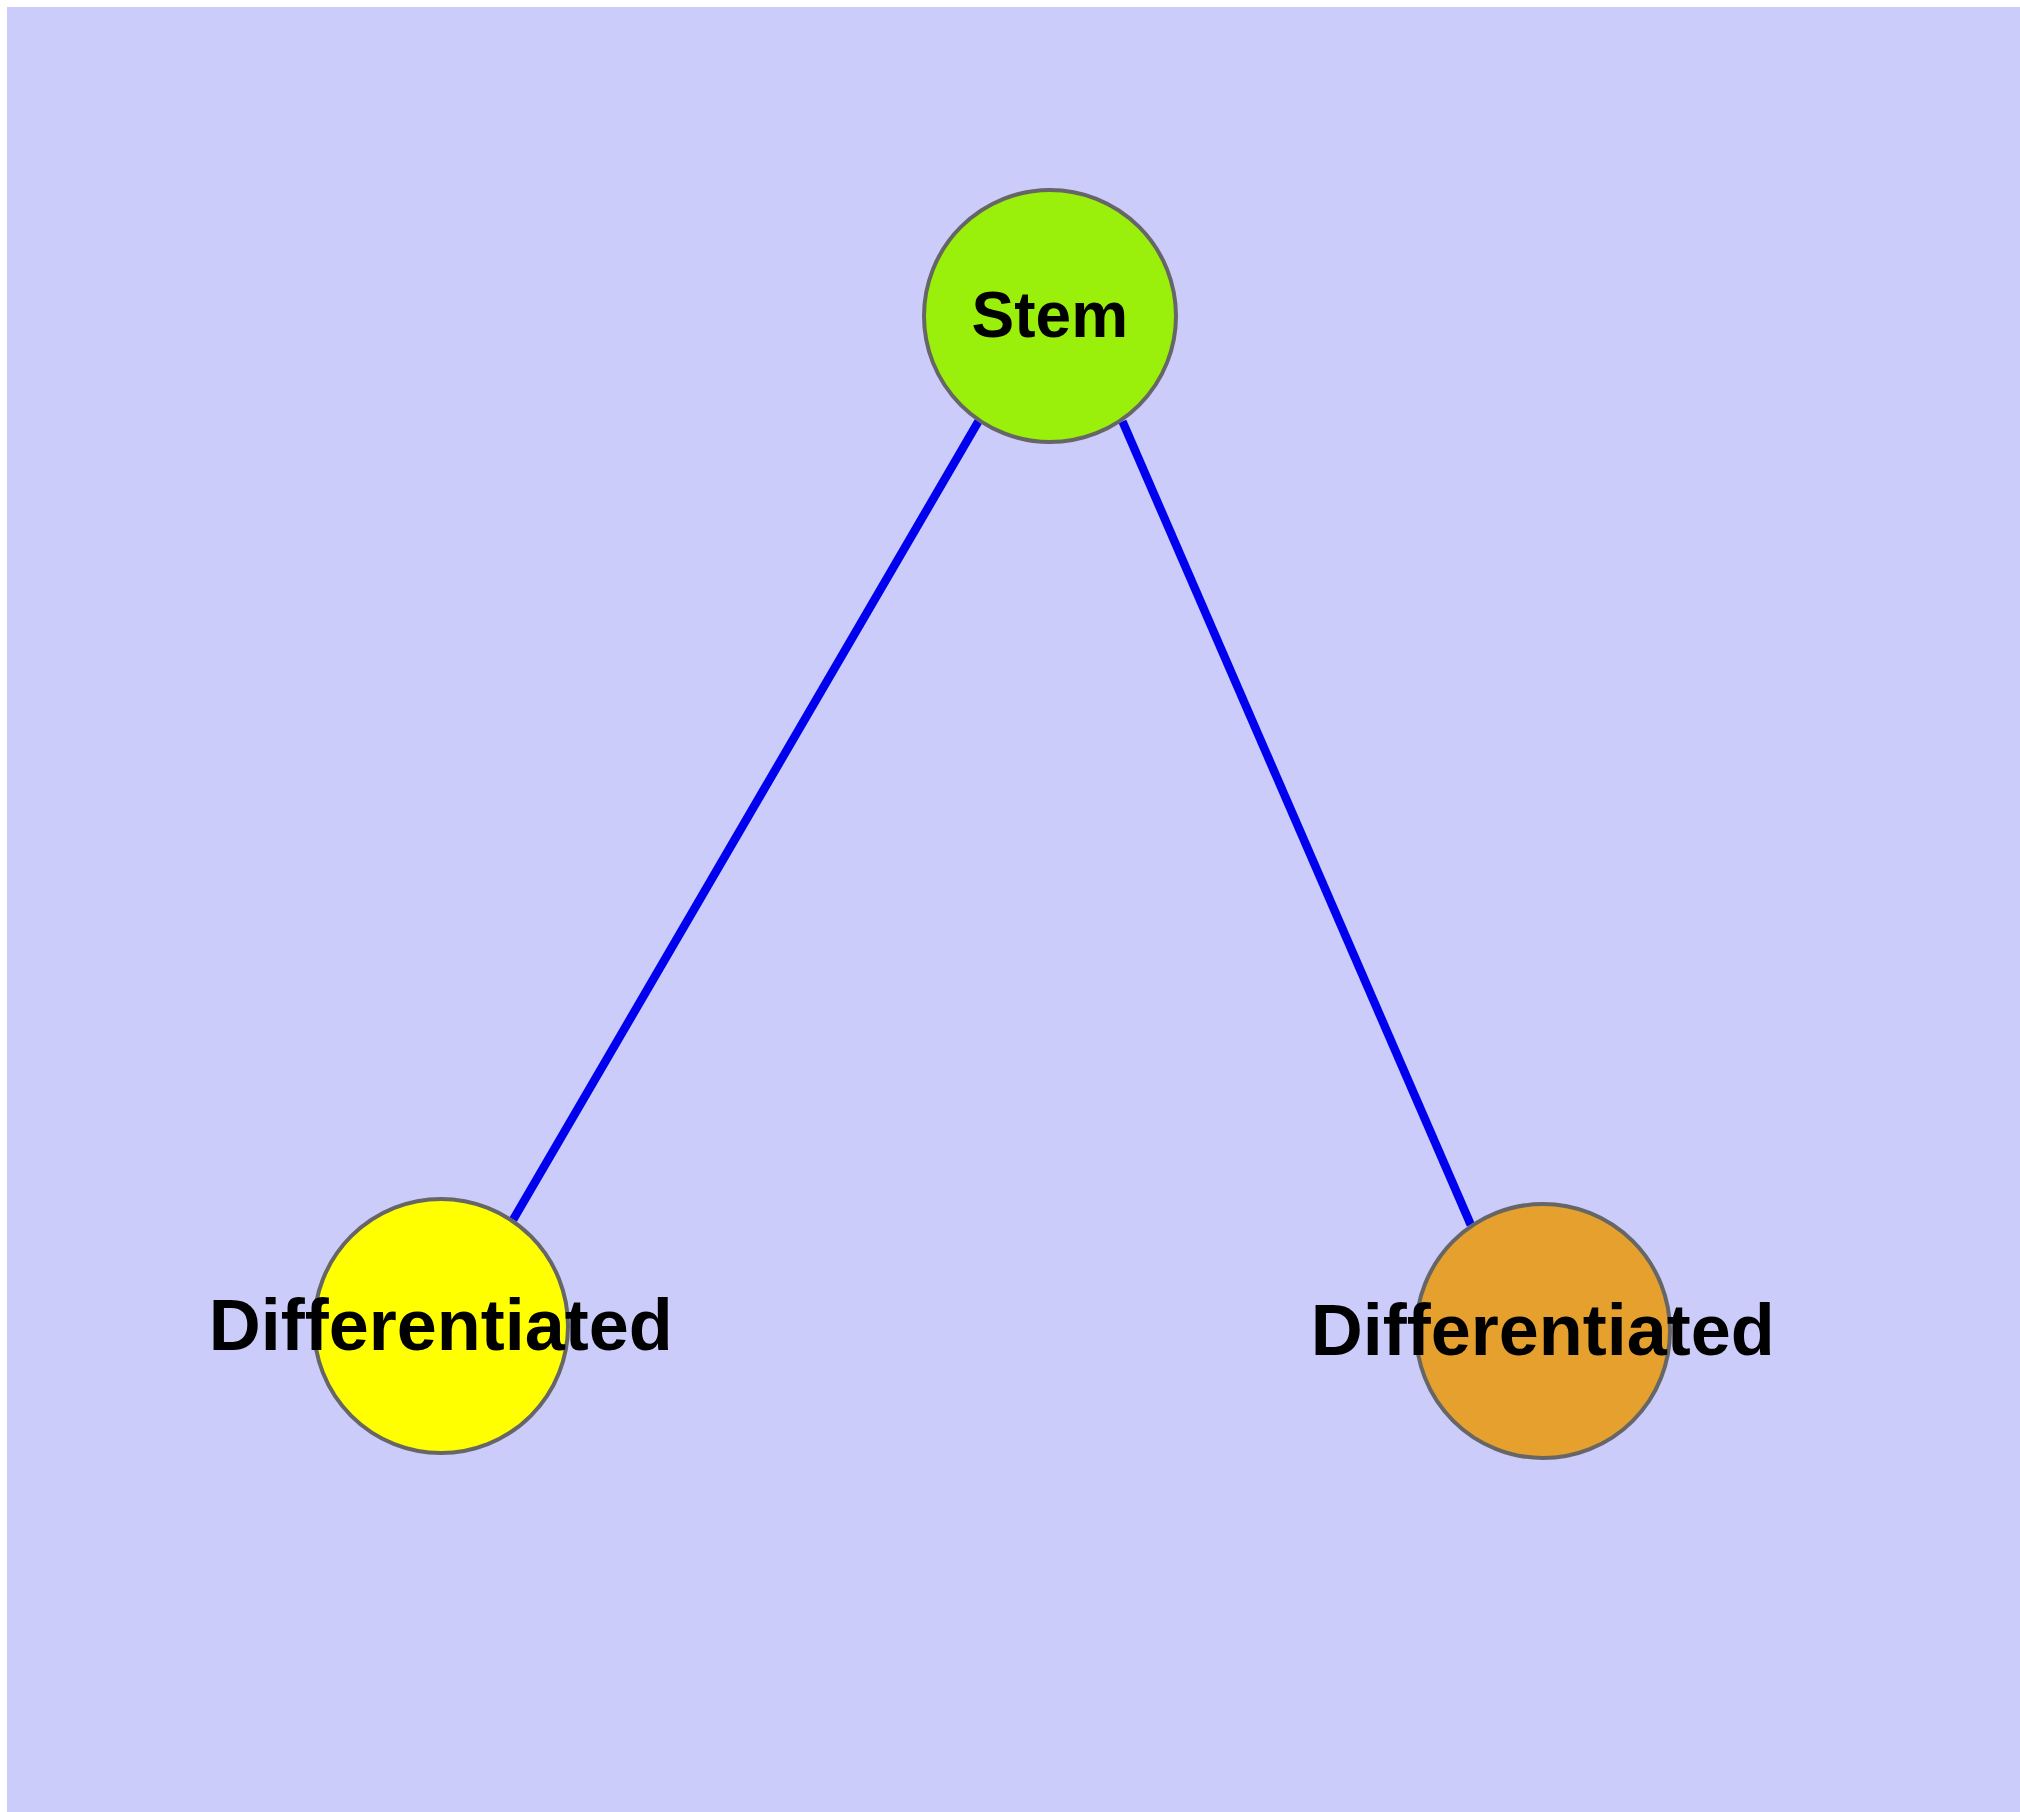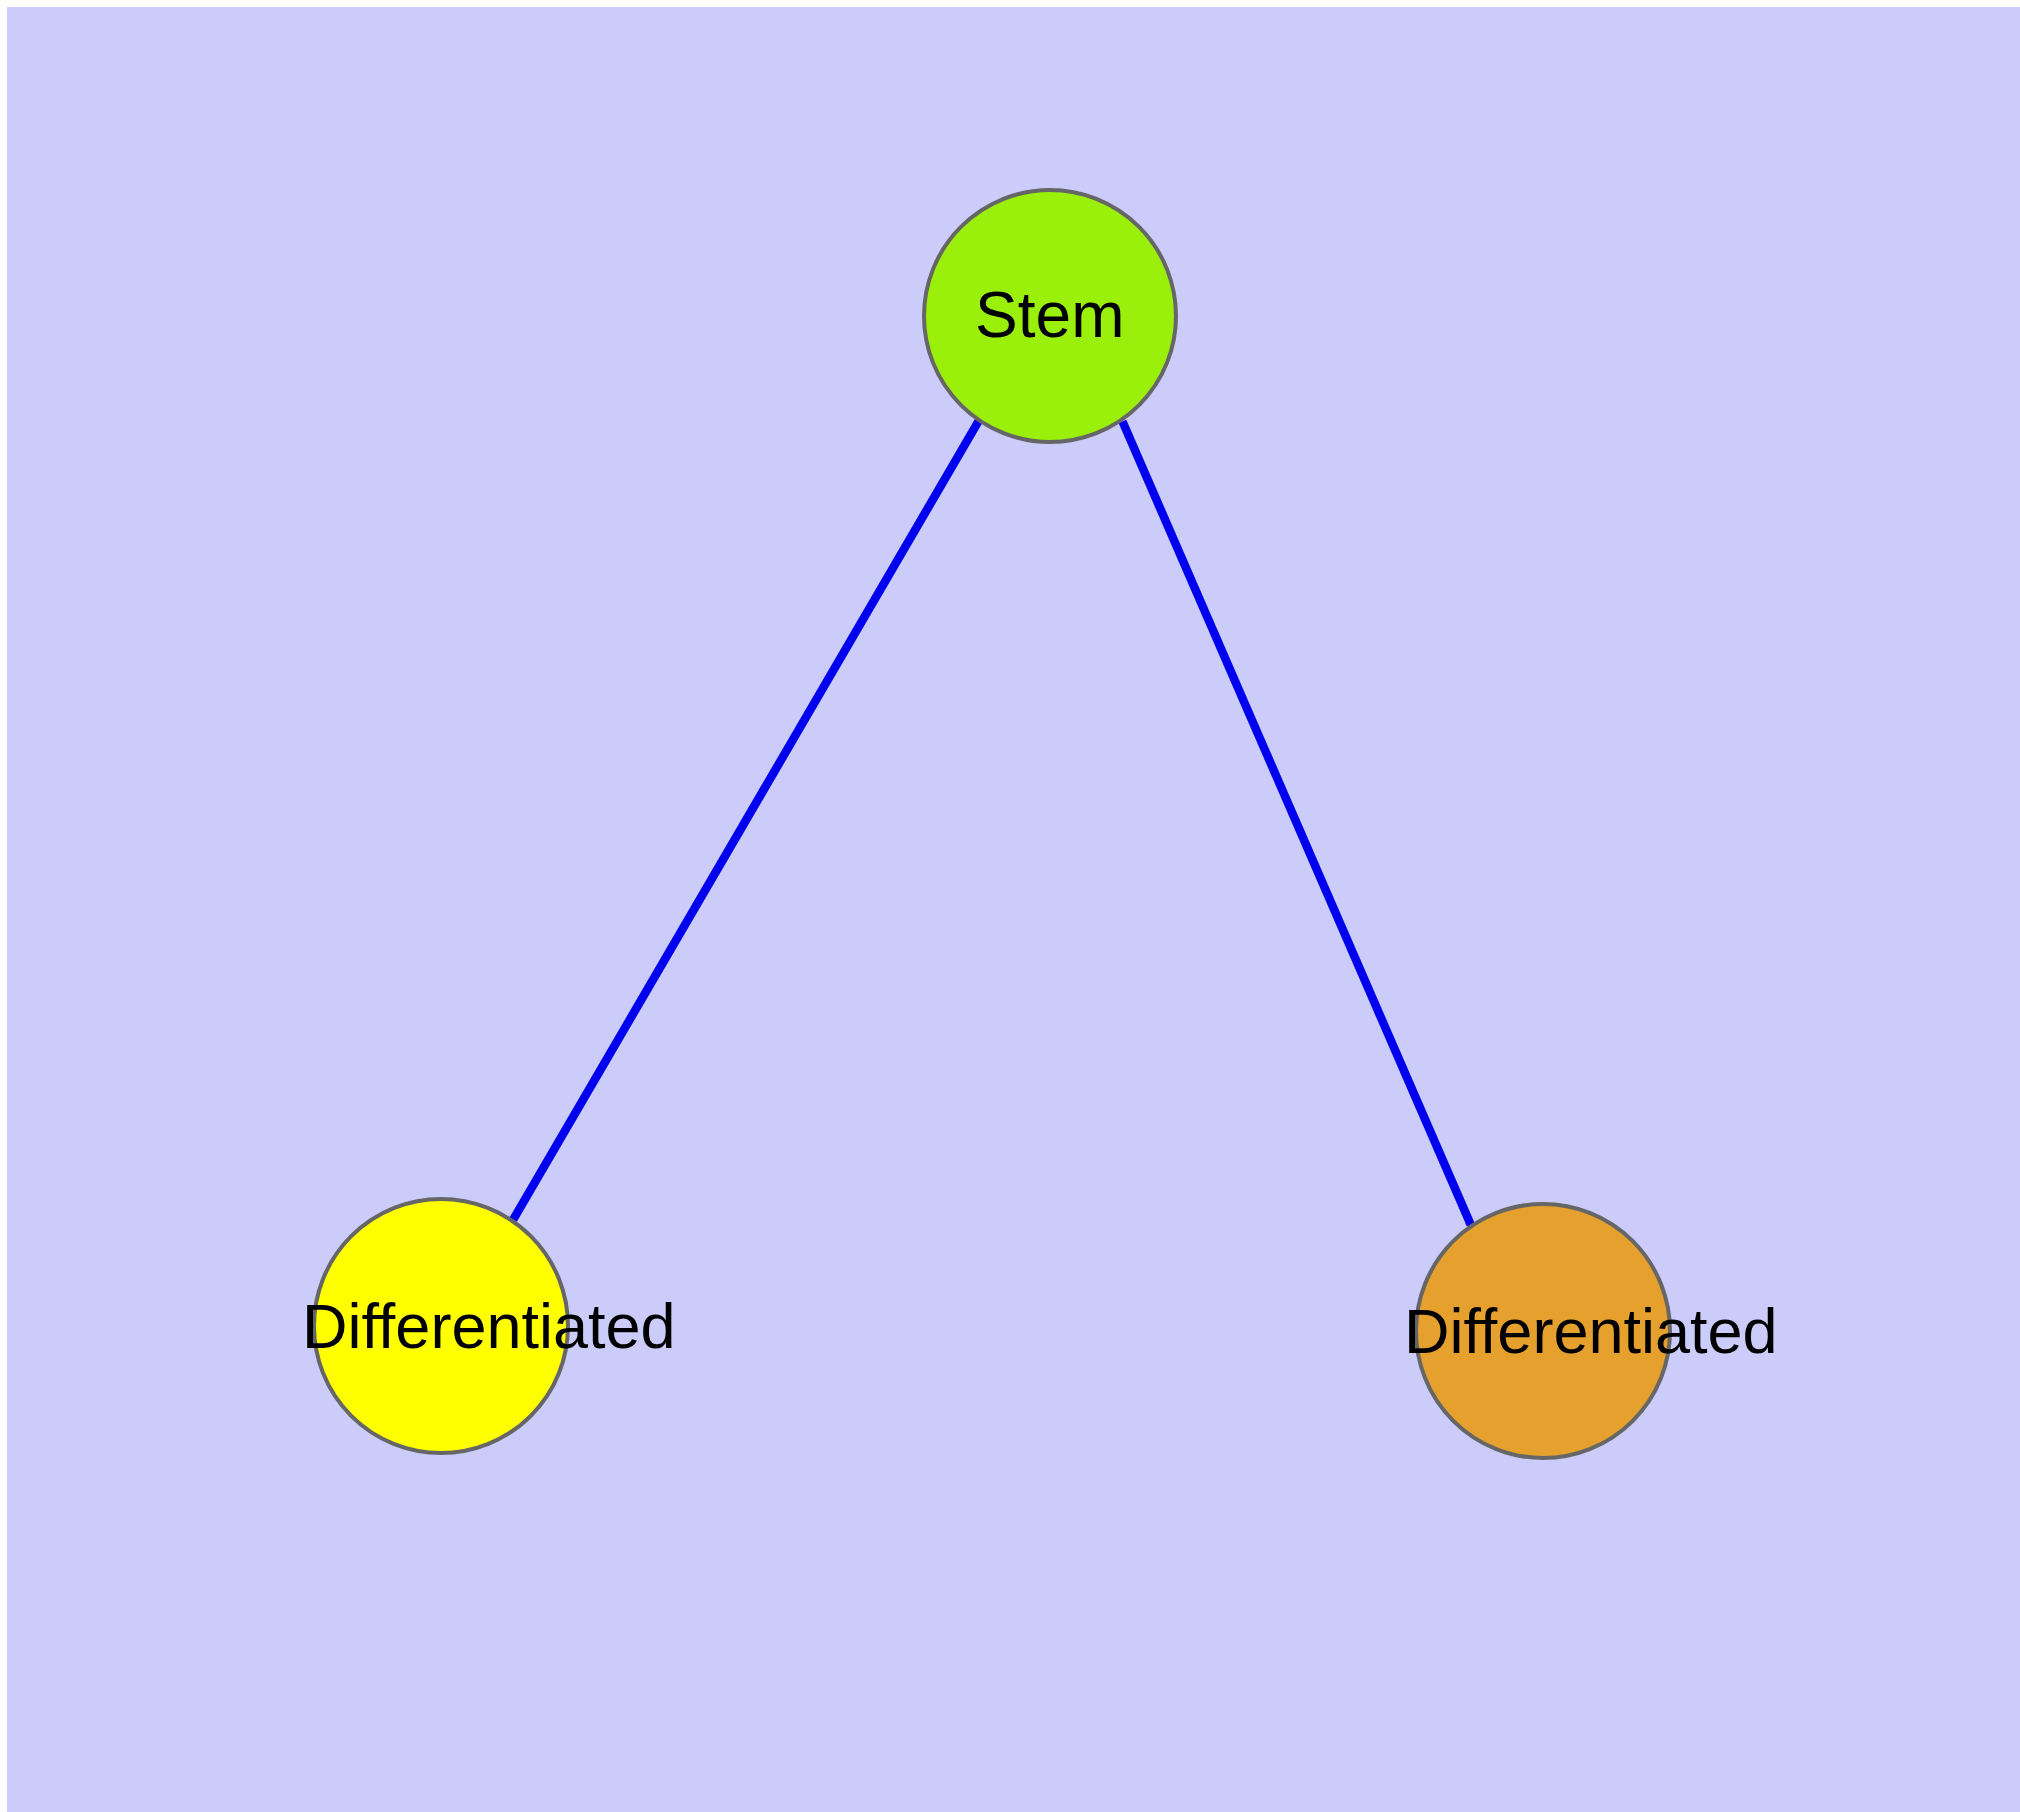--- a/index.html
+++ b/index.html
@@ -36,26 +36,26 @@
     border: 4.2px solid #666666;
   }
   .node-label {
     position: absolute;
     left: 50%;
     top: 50%;
     transform: translate(-50%, -50%);
     white-space: nowrap;
     text-align: center;
     color: #000000;
-    font-weight: normal;
+    font-weight: bold;
     line-height: 1.05;
     pointer-events: none;
   }
   .label-big   { font-size: 64px; }
-  .label-small { font-size: 63px; margin-left: 48px; }
+  .label-small { font-size: 72px; }
 </style>
 </head>
 <body>
 
 <div id="graph-canvas">
 
   <svg id="edge-layer" viewBox="0 0 2376 2130" xmlns="http://www.w3.org/2000/svg">
     <line x1="1146" y1="489" x2="597" y2="1431" stroke="#0000ee" stroke-width="10"></line>
     <line x1="1316" y1="489" x2="1727" y2="1437" stroke="#0000ee" stroke-width="10"></line>
   </svg>

